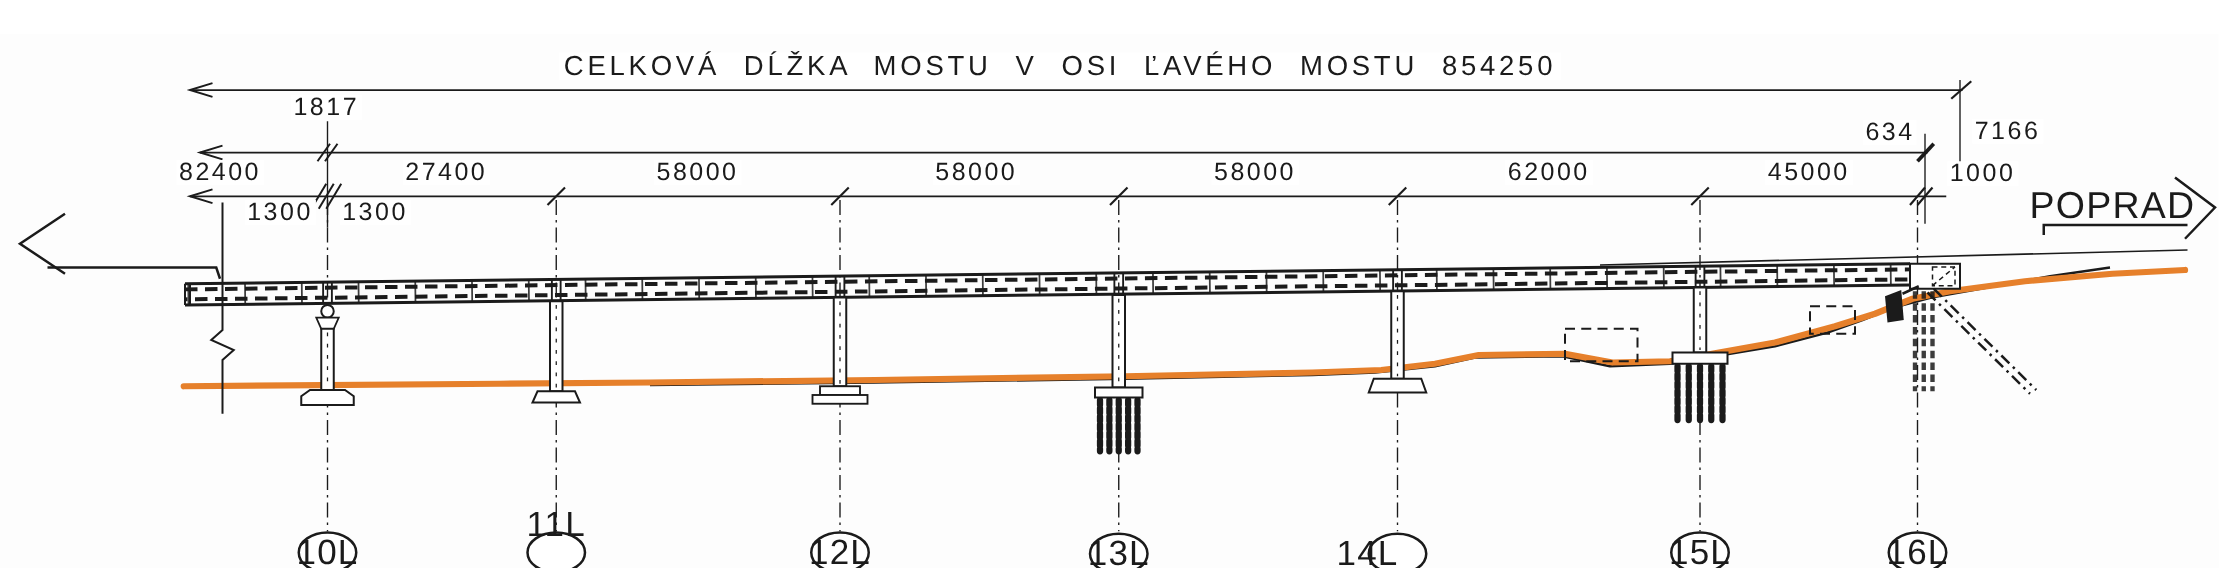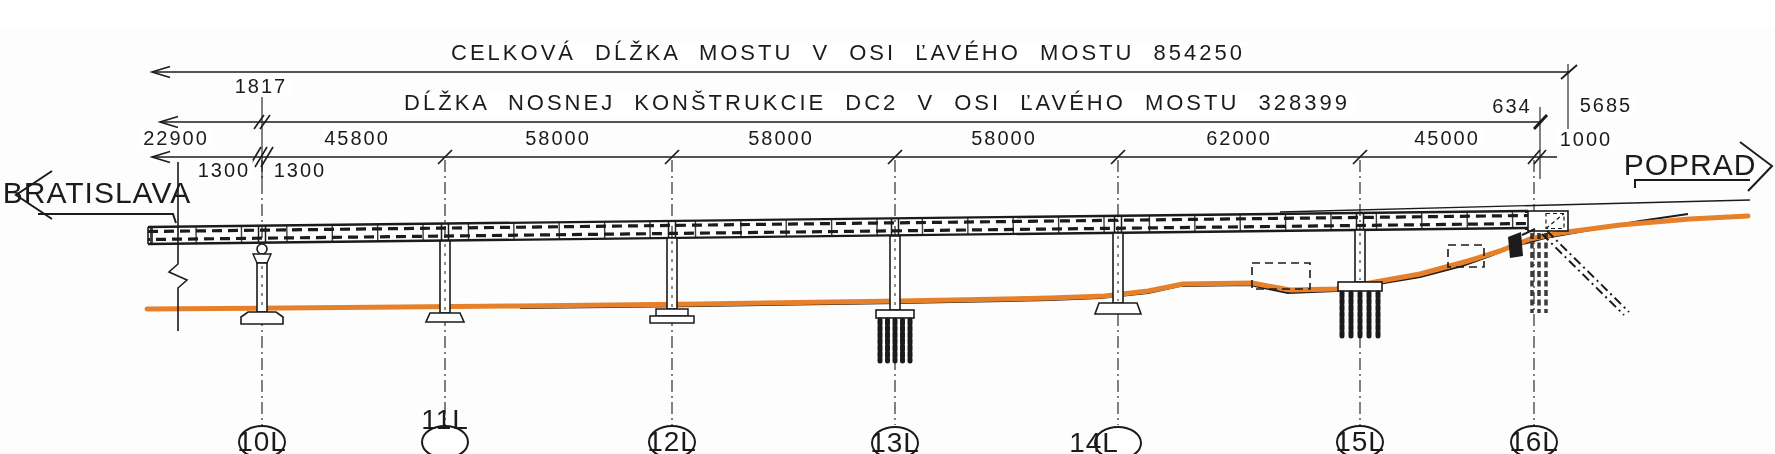--- a/index.html
+++ b/index.html
@@ -183,37 +183,35 @@
     <ellipse class="sf" cx="445" cy="415" rx="23" ry="16"></ellipse>
     <ellipse class="sf" cx="672" cy="415" rx="23" ry="16"></ellipse>
     <ellipse class="sf" cx="895" cy="416" rx="23" ry="16"></ellipse>
     <ellipse class="sf" cx="1118" cy="416" rx="23" ry="16"></ellipse>
     <ellipse class="sf" cx="1360" cy="415" rx="23" ry="16"></ellipse>
     <ellipse class="sf" cx="1534" cy="415" rx="23" ry="16"></ellipse>
   </g>
 </svg>
 
   <div class="lbl title" style="left:848px; top:26px">CELKOVÁ DĹŽKA MOSTU V OSI ĽAVÉHO MOSTU 854250</div>
-  <div class="lbl title" style="left:877px; top:76px">DĹŽKA NOSNEJ KONŠTRUKCIE DC2 V OSI ĽAVÉHO MOSTU 328399</div>
 
   <div class="lbl dim" style="left:261px;  top:59px">1817</div>
-  <div class="lbl dim" style="left:176px;  top:111px">22900</div>
-  <div class="lbl dim" style="left:357px;  top:111px">45800</div>
+  <div class="lbl dim" style="left:176px;  top:111px">82400</div>
+  <div class="lbl dim" style="left:357px;  top:111px">27400</div>
   <div class="lbl dim" style="left:558px;  top:111px">58000</div>
   <div class="lbl dim" style="left:781px;  top:111px">58000</div>
   <div class="lbl dim" style="left:1004px; top:111px">58000</div>
   <div class="lbl dim" style="left:1239px; top:111px">62000</div>
   <div class="lbl dim" style="left:1447px; top:111px">45000</div>
   <div class="lbl dim" style="left:1586px; top:112px">1000</div>
   <div class="lbl dim" style="left:224px;  top:143px">1300</div>
   <div class="lbl dim" style="left:300px;  top:143px">1300</div>
   <div class="lbl dim" style="left:1512px; top:79px">634</div>
-  <div class="lbl dim" style="left:1606px; top:78px">5685</div>
-
-  <div class="lbl dir" style="left:97px;   top:166px">BRATISLAVA</div>
+  <div class="lbl dim" style="left:1606px; top:78px">7166</div>
+
   <div class="lbl dir" style="left:1690px; top:138px">POPRAD</div>
 
   <div class="lbl pier" style="left:262px;  top:415px">10L</div>
   <div class="lbl pier" style="left:445px;  top:393px">11L</div>
   <div class="lbl pier" style="left:672px;  top:415px">12L</div>
   <div class="lbl pier" style="left:895px;  top:416px">13L</div>
   <div class="lbl pier" style="left:1094px; top:416px">14L</div>
   <div class="lbl pier" style="left:1360px; top:415px">15L</div>
   <div class="lbl pier" style="left:1534px; top:415px">16L</div>
 </div>

